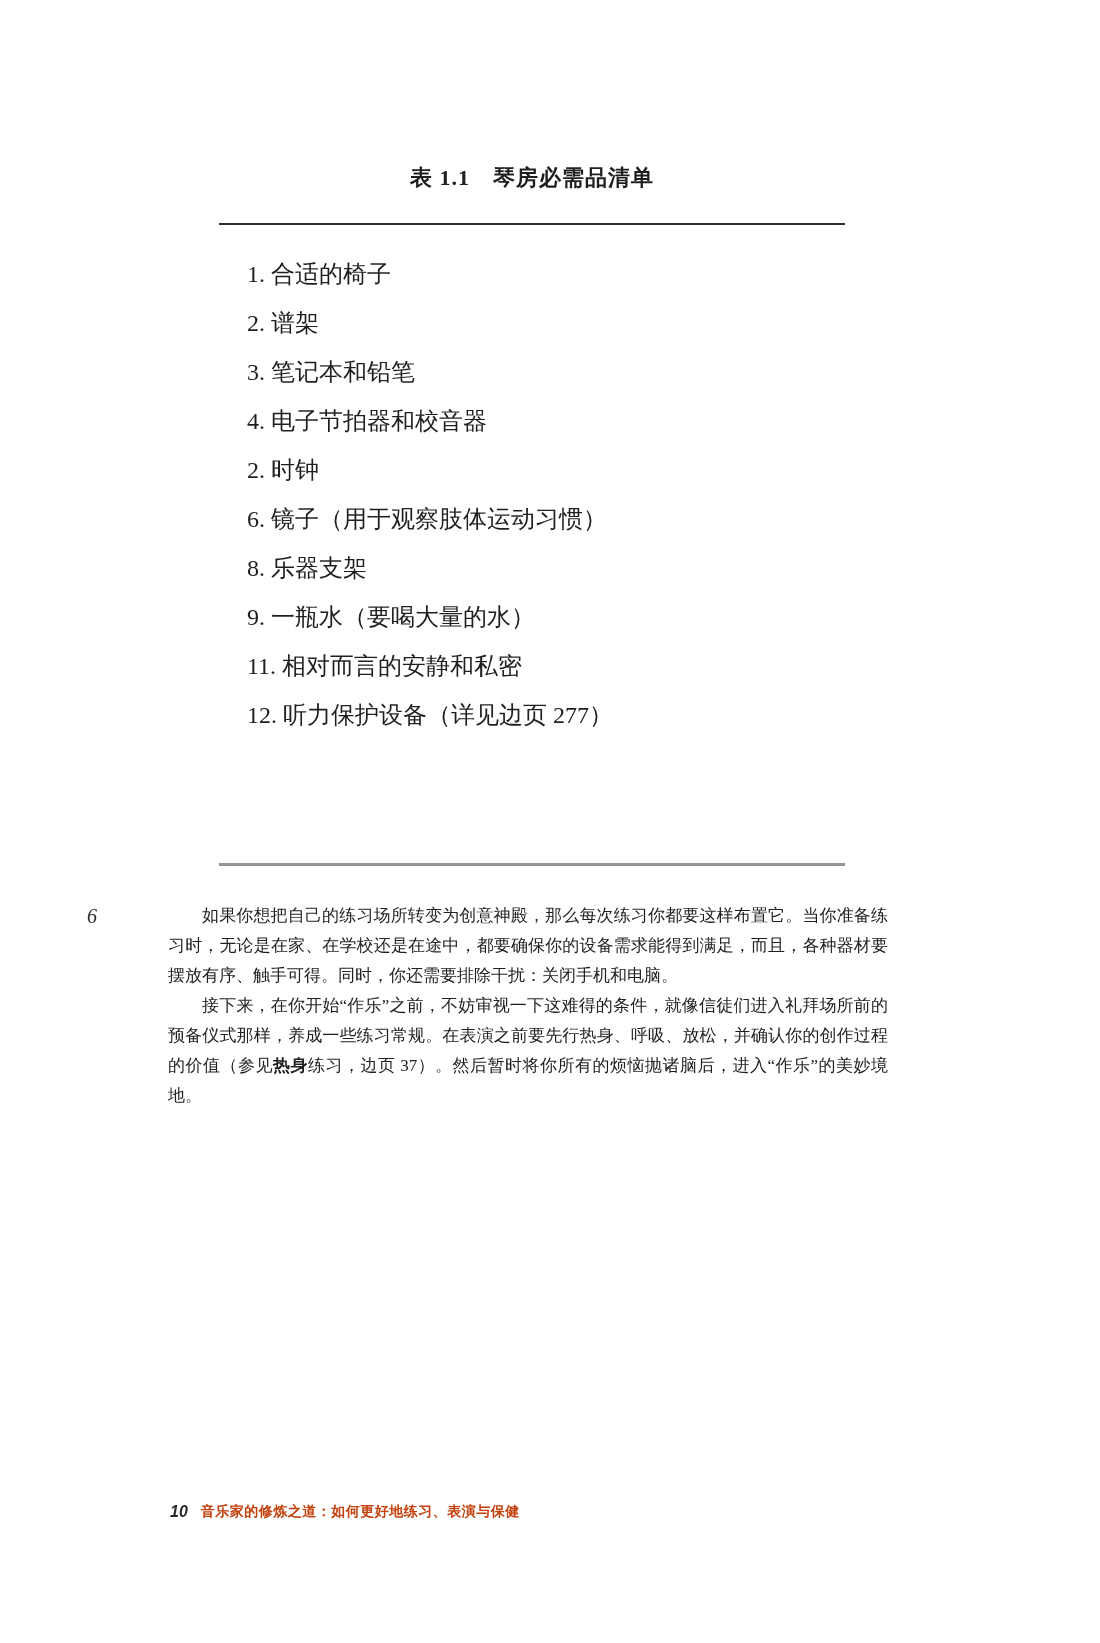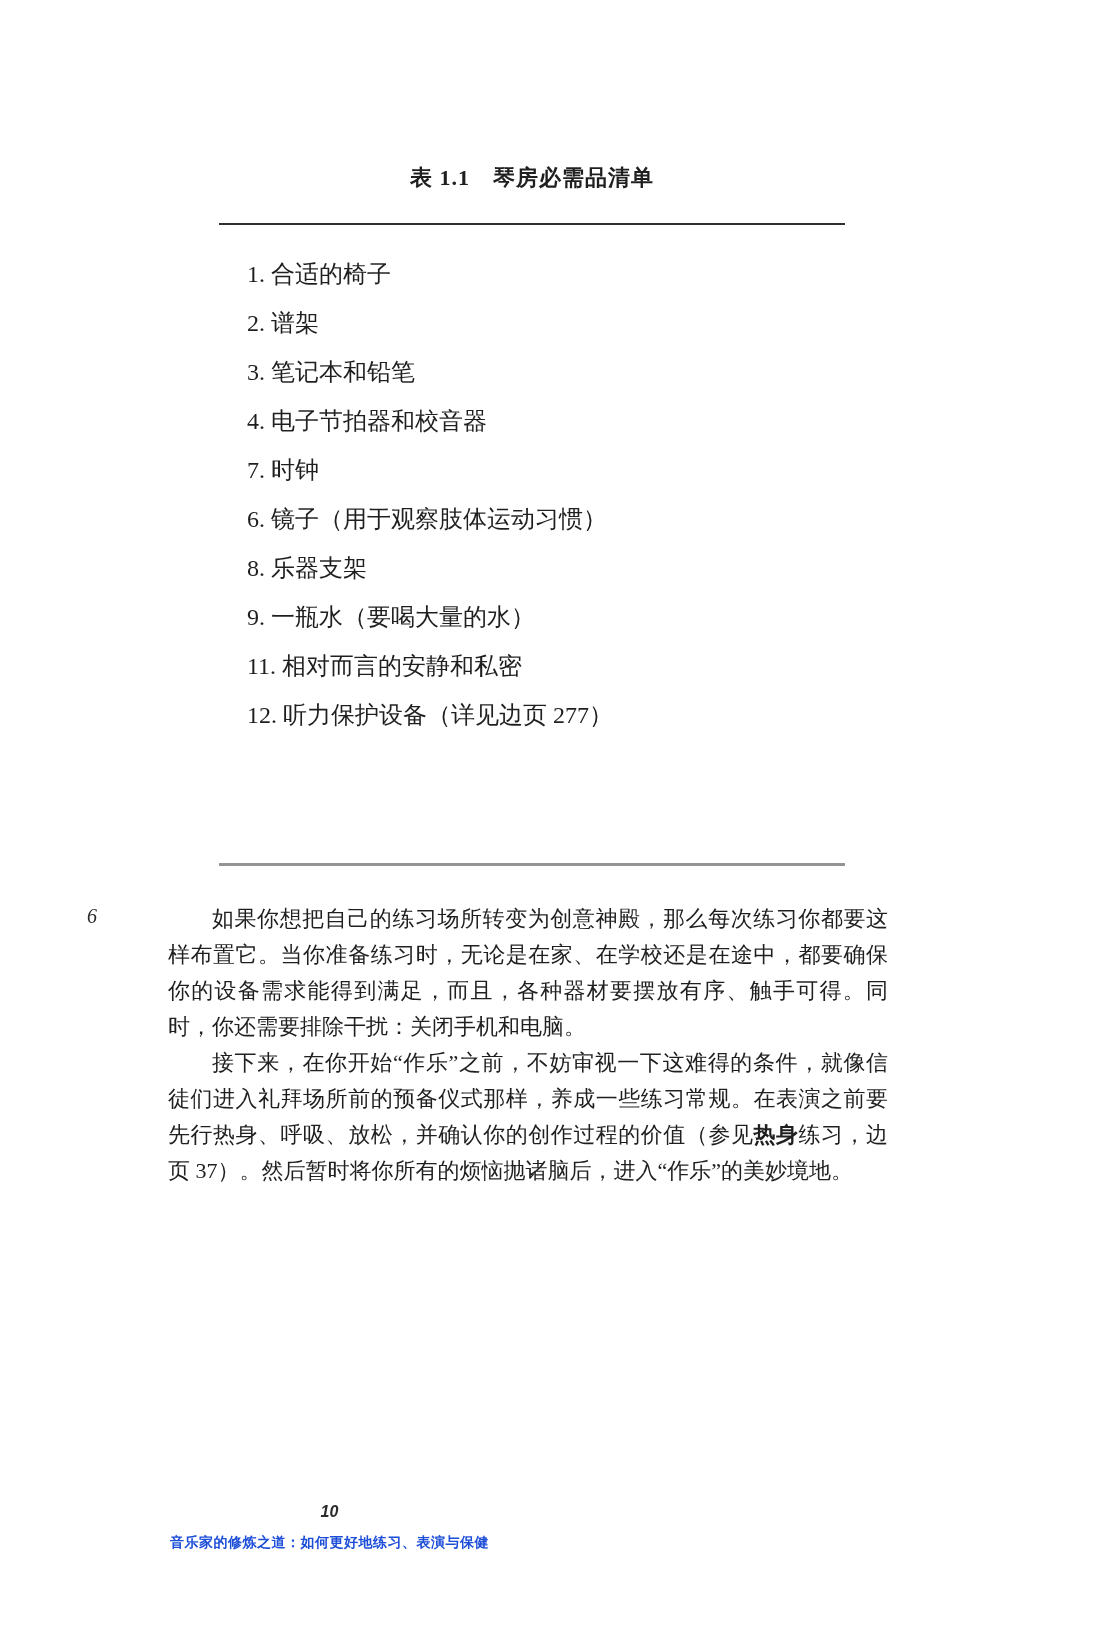--- a/index.html
+++ b/index.html
@@ -68,72 +68,71 @@
     font-size: 20px;
     font-style: italic;
     color: #2a2a2a;
   }
   
   .body-text {
     position: absolute;
     top: 901px;
     left: 168px;
     width: 720px;
-    font-size: 22px;
-    line-height: 36px;
+    font-size: 17px;
+    line-height: 30px;
     text-align: justify;
     text-justify: inter-ideograph;
   }
   .body-text p {
     margin: 0;
     text-indent: 2em;
   }
   .body-text .bold-term {
     font-weight: bold;
   }
   
   .footer {
     position: absolute;
     top: 1503px;
     left: 170px;
     display: flex;
-    align-items: center;
+    align-items: flex-end;
     gap: 13px;
-    flex-direction: column;
   }
   .footer-page-number {
     font-size: 16px;
     font-style: italic;
     font-weight: bold;
     color: #2a2a2a;
     font-family: "Liberation Sans", "DejaVu Sans", sans-serif;
   }
   .footer-book-title {
     font-size: 14px;
     font-weight: bold;
-    color: #1d4ed8;
+    color: #c2410c;
     font-family: "Liberation Sans", "DejaVu Sans", sans-serif;
     letter-spacing: 0.5px;
   }
 </style>
 </head>
 <body>
 
 <div class="page">
 
   <div class="table-caption">表 1.1　琴房必需品清单</div>
 
   <div class="rule rule-top"></div>
 
   <ul class="equipment-list">
     <li>1. 合适的椅子</li>
     <li>2. 谱架</li>
     <li>3. 笔记本和铅笔</li>
     <li>4. 电子节拍器和校音器</li>
-    <li>7. 时钟</li>
+    <li>2. 时钟</li>
     <li>6. 镜子（用于观察肢体运动习惯）</li>
     <li>8. 乐器支架</li>
     <li>9. 一瓶水（要喝大量的水）</li>
     <li>11. 相对而言的安静和私密</li>
     <li>12. 听力保护设备（详见边页 277）</li>
   </ul>
 
   <div class="rule rule-bottom"></div>
 
   <div class="margin-page-number">6</div>

